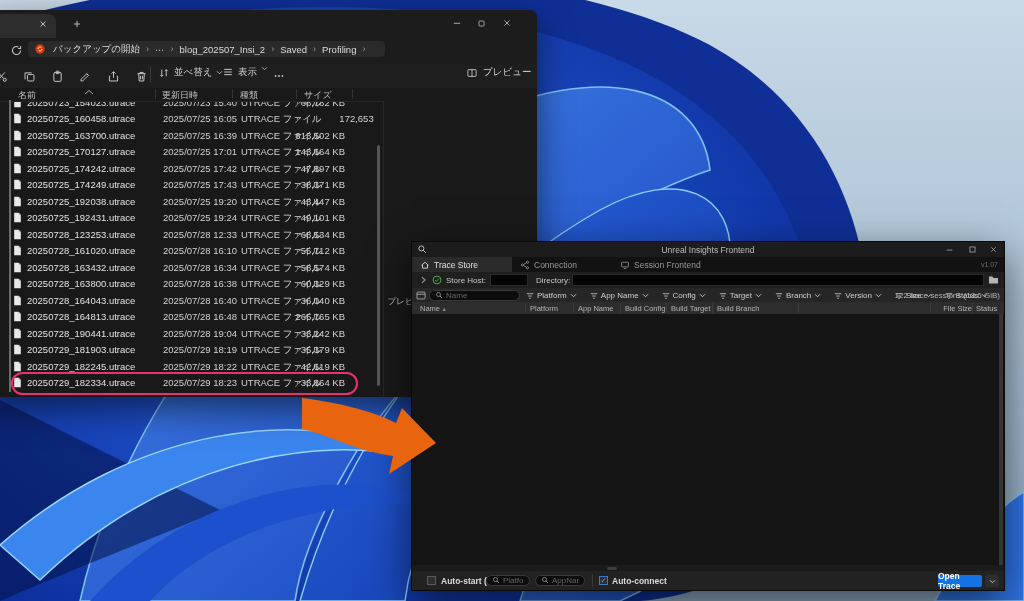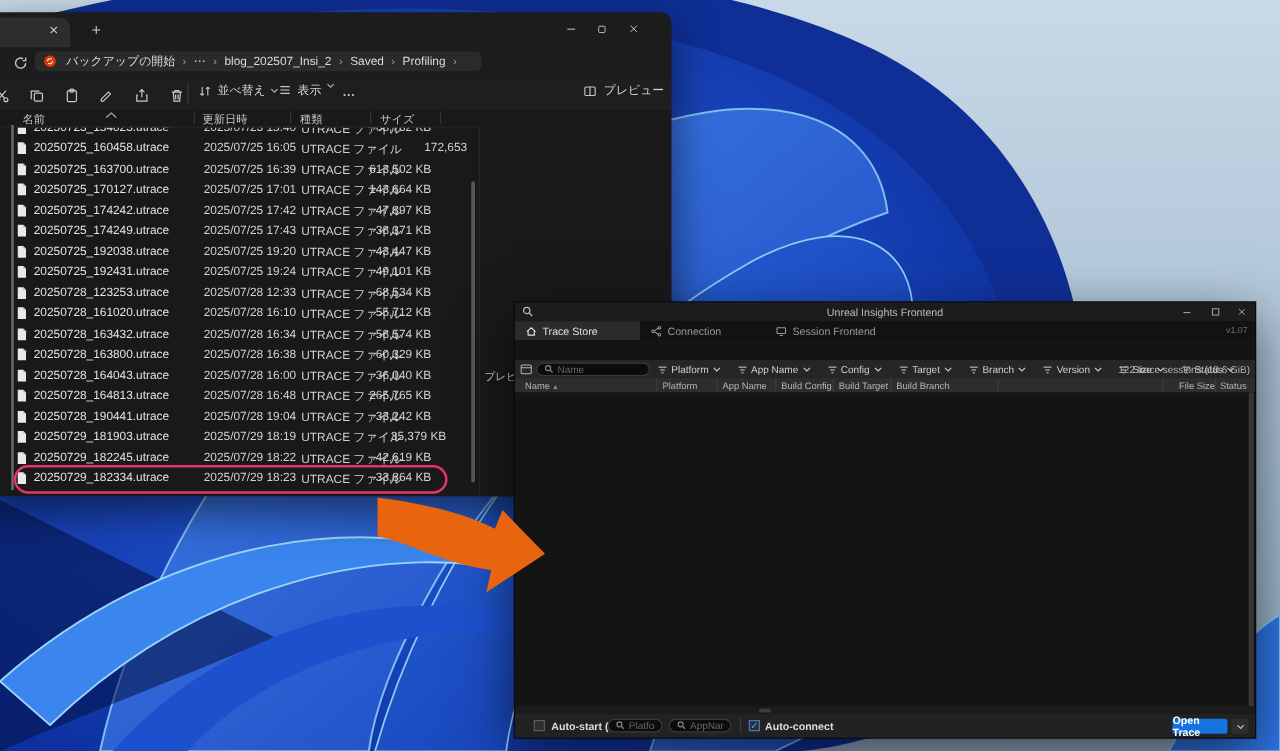--- a/index.html
+++ b/index.html
@@ -395,21 +395,21 @@
         <span class="f-size">60,329 KB</span>
       </div>
       <div class="frow" style="top: 198px;">
         <span class="ficon">
           <svg width="9" height="11" viewBox="0 0 12 15">
             <path d="M1.5 1h6l3 3v10h-9z" fill="#e9e9e9"></path>
             <path d="M7.5 1v3h3" fill="#bcbcbc"></path>
           </svg>
         </span>
         <span class="f-name">20250728_164043.utrace</span>
-        <span class="f-date">2025/07/28 16:00</span>
+        <span class="f-date">2025/07/28 16:40</span>
         <span class="f-type">UTRACE ファイル</span>
         <span class="f-size">36,040 KB</span>
       </div>
       <div class="frow" style="top: 214.5px;">
         <span class="ficon">
           <svg width="9" height="11" viewBox="0 0 12 15">
             <path d="M1.5 1h6l3 3v10h-9z" fill="#e9e9e9"></path>
             <path d="M7.5 1v3h3" fill="#bcbcbc"></path>
           </svg>
         </span>
@@ -423,21 +423,21 @@
           <svg width="9" height="11" viewBox="0 0 12 15">
             <path d="M1.5 1h6l3 3v10h-9z" fill="#e9e9e9"></path>
             <path d="M7.5 1v3h3" fill="#bcbcbc"></path>
           </svg>
         </span>
         <span class="f-name">20250728_190441.utrace</span>
         <span class="f-date">2025/07/28 19:04</span>
         <span class="f-type">UTRACE ファイル</span>
         <span class="f-size">33,242 KB</span>
       </div>
-      <div class="frow" style="top: 247.5px; padding-left: 12px;">
+      <div class="frow" style="top: 247.5px;">
         <span class="ficon">
           <svg width="9" height="11" viewBox="0 0 12 15">
             <path d="M1.5 1h6l3 3v10h-9z" fill="#e9e9e9"></path>
             <path d="M7.5 1v3h3" fill="#bcbcbc"></path>
           </svg>
         </span>
         <span class="f-name">20250729_181903.utrace</span>
         <span class="f-date">2025/07/29 18:19</span>
         <span class="f-type">UTRACE ファイル</span>
         <span class="f-size">35,379 KB</span>
@@ -532,20 +532,42 @@
         <span style="display: inline-flex;">
           <svg width="10" height="10" viewBox="0 0 16 16" stroke="currentColor" fill="none" stroke-width="1.3">
             <rect x="2.5" y="3.5" width="11" height="7.5" rx="1"></rect>
             <path d="M6 13.5h4"></path>
           </svg>
         </span>
         <span>Session Frontend</span>
       </div>
     </div>
 
+  <div class="ins-host">
+    <span class="abs" style="left:8px;top:4px;color:#9a9a9a;">
+      <svg width="7" height="8" viewBox="0 0 8 10" stroke="currentColor" fill="none" stroke-width="1.3">
+          <path d="M2 1.5l4 3.5-4 3.5"></path>
+        </svg>
+      </span>
+    <span class="abs" style="left:20px;top:3px;">
+      <svg width="10" height="10" viewBox="0 0 16 16">
+          <circle cx="8" cy="8" r="6.3" fill="none" stroke="#3fae4a" stroke-width="1.6"></circle>
+          <path d="M5 8.2l2 2 4-4.5" stroke="#3fae4a" fill="none" stroke-width="1.6"></path>
+        </svg>
+      </span>
+    <span class="abs lbl" style="left:34px;top:3.5px;font-size:8px;">Store Host:</span>
+    <div class="dinput abs" style="left:78px;top:2px;width:38px;height:12px;"><input style=""></div>
+    <span class="abs lbl" style="left:124px;top:3.5px;font-size:8px;">Directory:</span>
+    <div class="dinput abs" style="left:160px;top:2px;width:412px;height:12px;"><input style=""></div>
+    <span class="abs" style="left:576px;top:3px;color:#b5b5b5;">
+      <svg width="11" height="10" viewBox="0 0 16 14" fill="currentColor">
+          <path d="M1.5 2h5l1.5 2h6.5v8h-13z"></path>
+        </svg>
+      </span>
+  </div>
 
   <div class="ins-filter">
     <span class="abs" style="left:4px;top:3px;color:#b5b5b5;">
       <svg width="10" height="9" viewBox="0 0 16 14" stroke="currentColor" fill="none" stroke-width="1.3">
           <rect x="1.5" y="1.5" width="13" height="11" rx="1.5"></rect>
           <path d="M1.5 5h13"></path>
         </svg>
       </span>
     <div class="spill abs" style="left:17px;top:1.5px;width:91px;height:11px;">
       <span style="color:#8a8a8a;display:inline-flex;">

